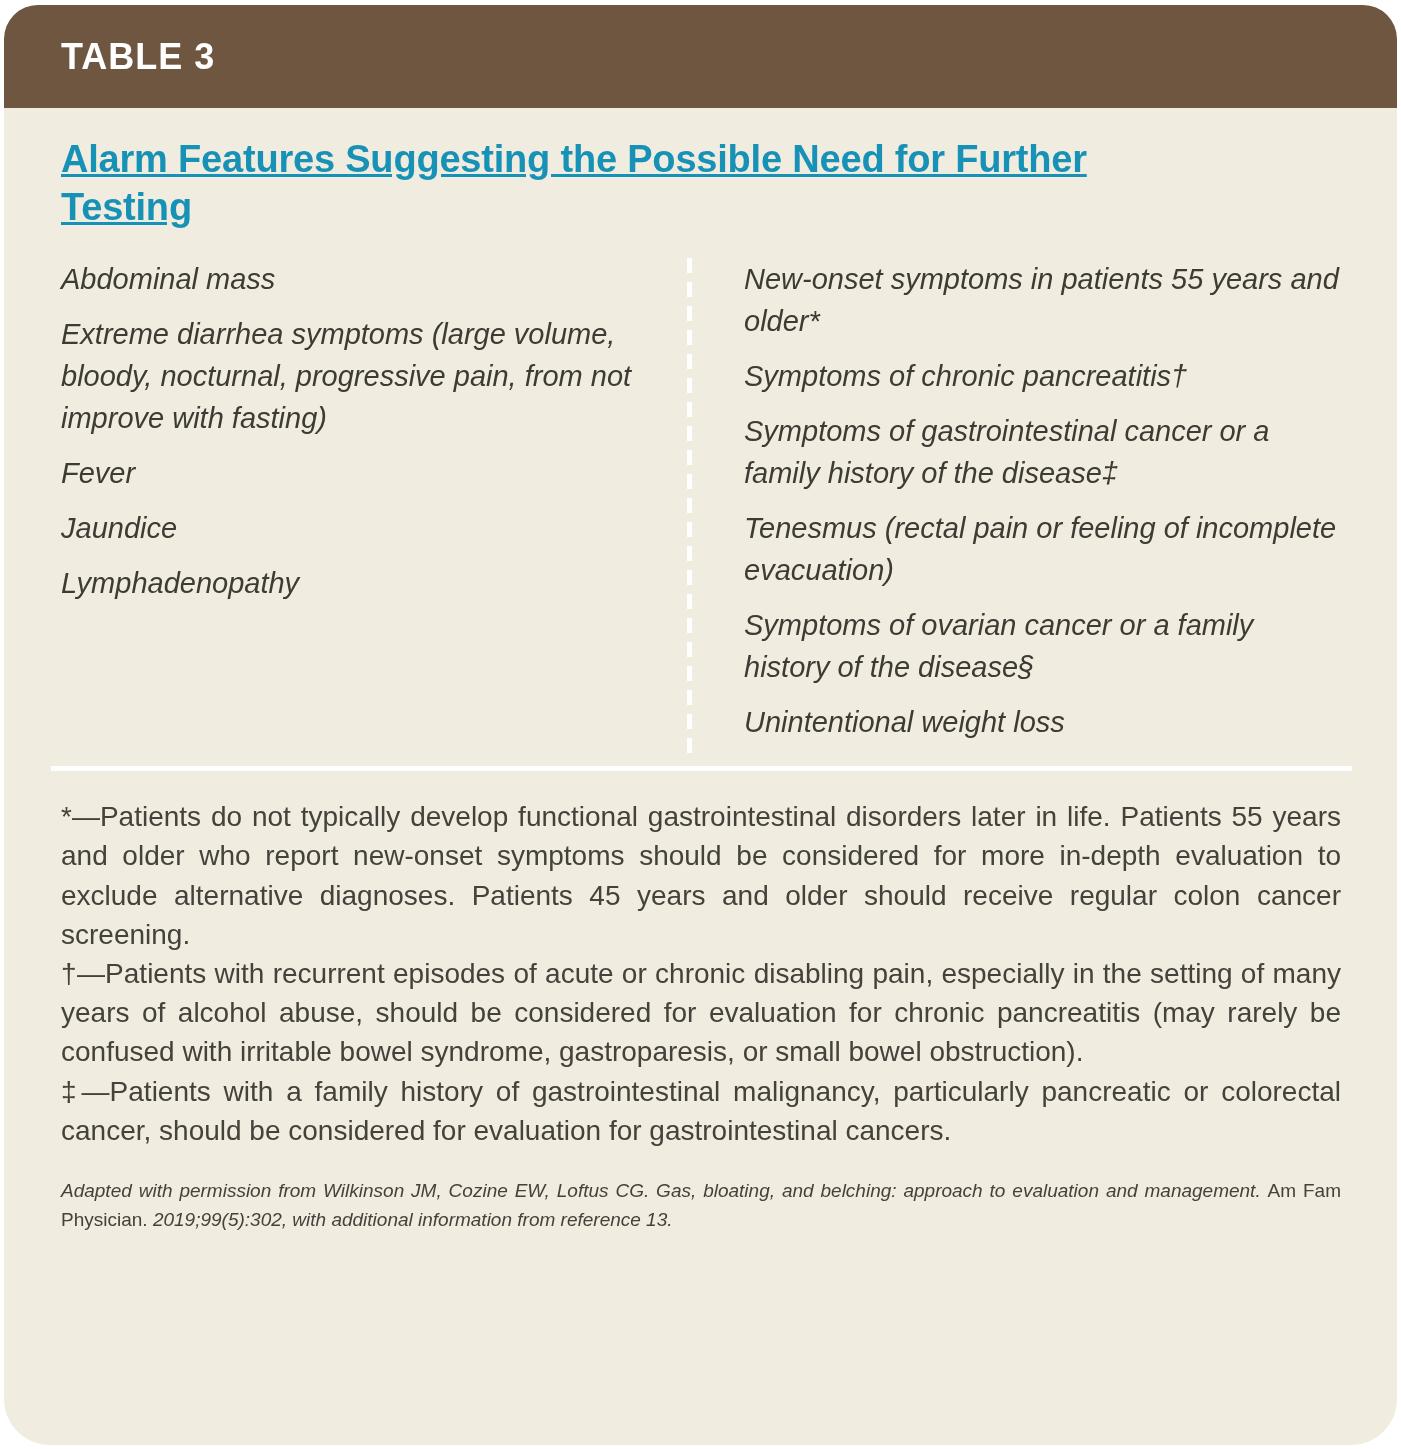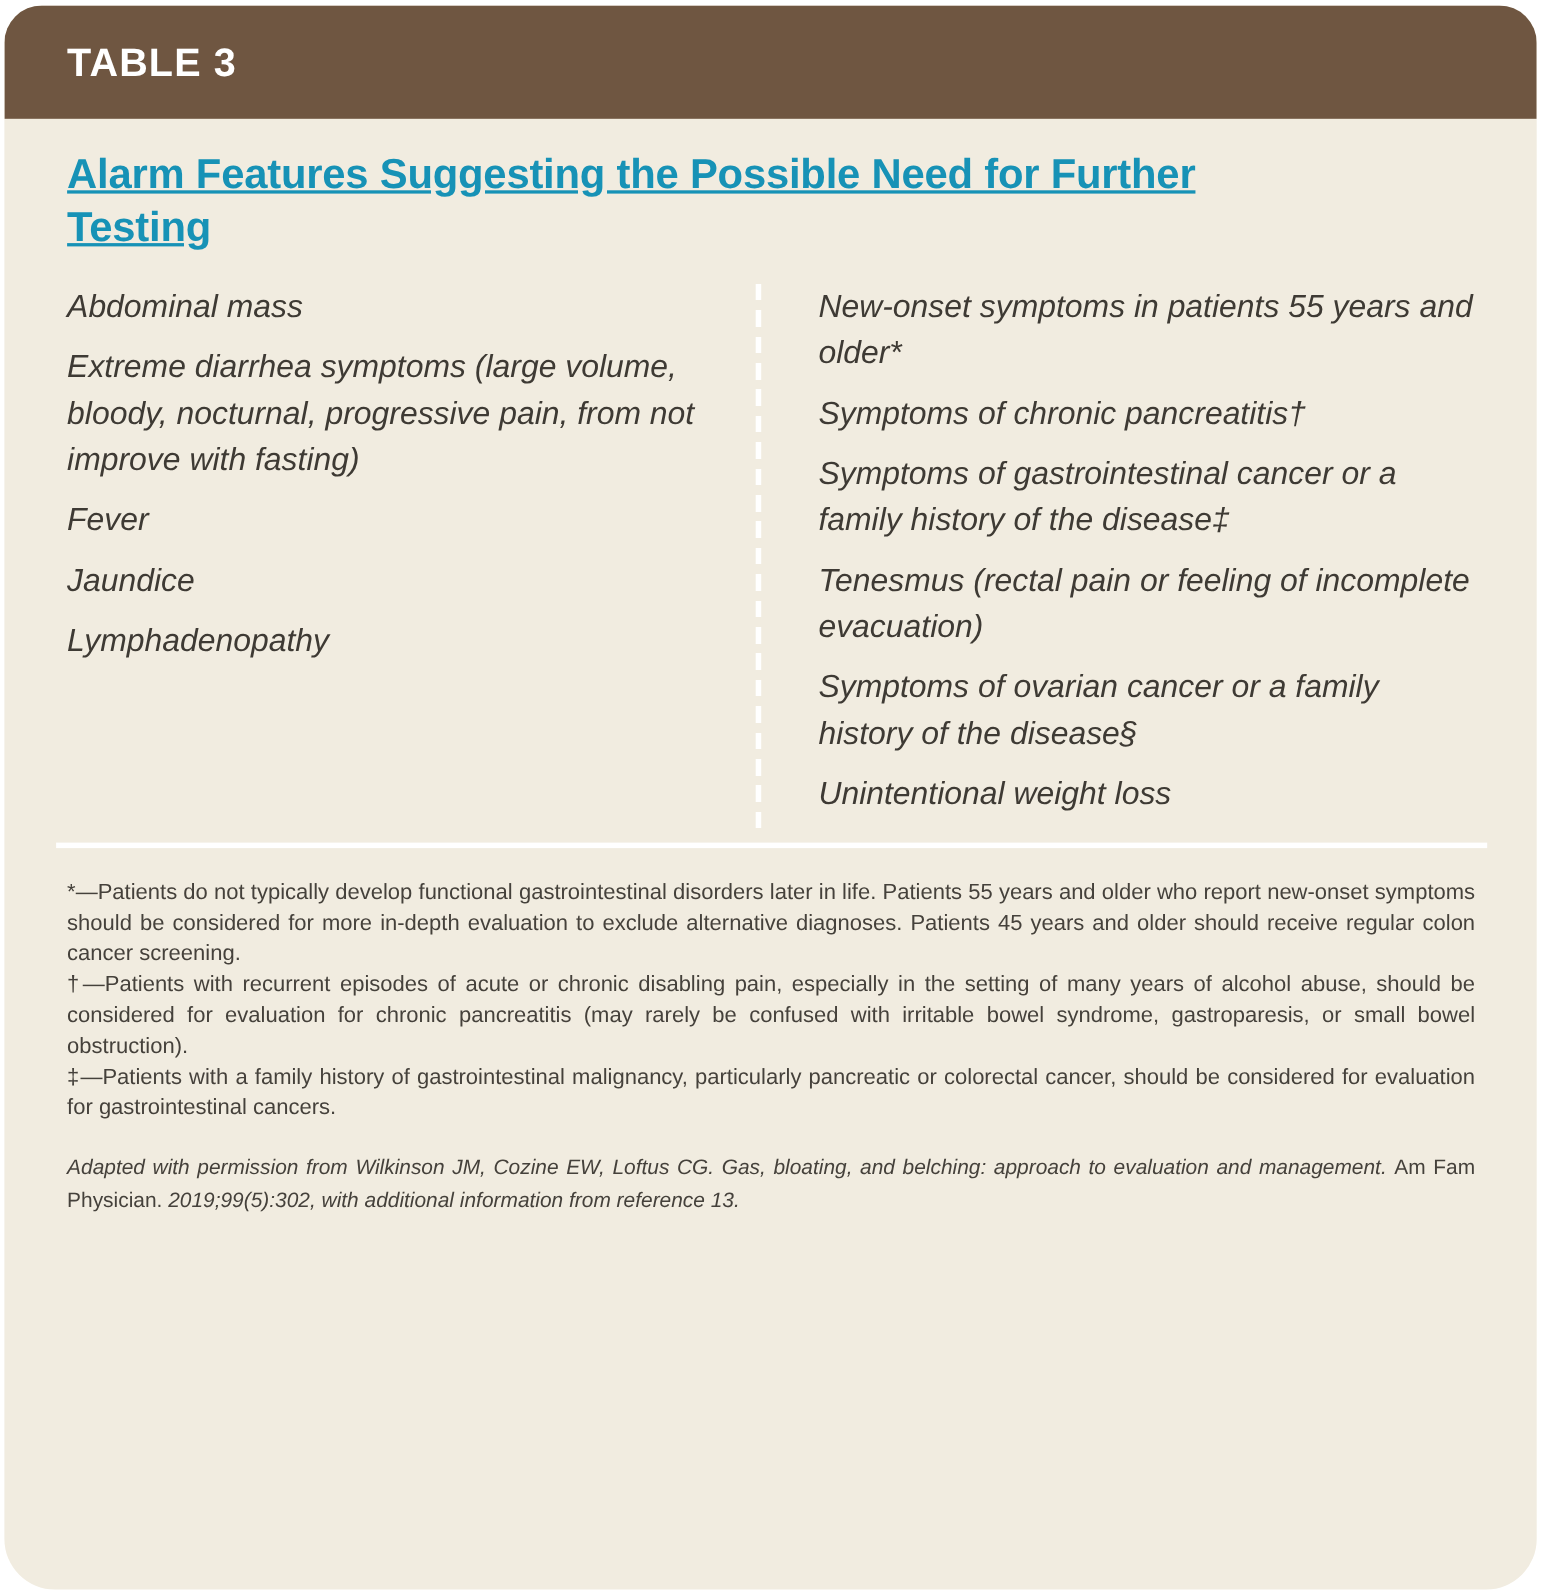--- a/index.html
+++ b/index.html
@@ -87,21 +87,21 @@
     padding-left: 52px;
     box-sizing: border-box;
   }
   .rule {
     height: 5px;
     background: #ffffff;
     border: 0;
     margin: 10px -11px 26px -10px;
   }
   .footnotes {
-    font-size: 20px;
+    font-size: 28px;
     line-height: 1.4;
     text-align: justify;
     color: #45413B;
   }
   .footnotes p {
     margin: 0;
   }
   .citation {
     margin-top: 26px;
     font-size: 19px;

